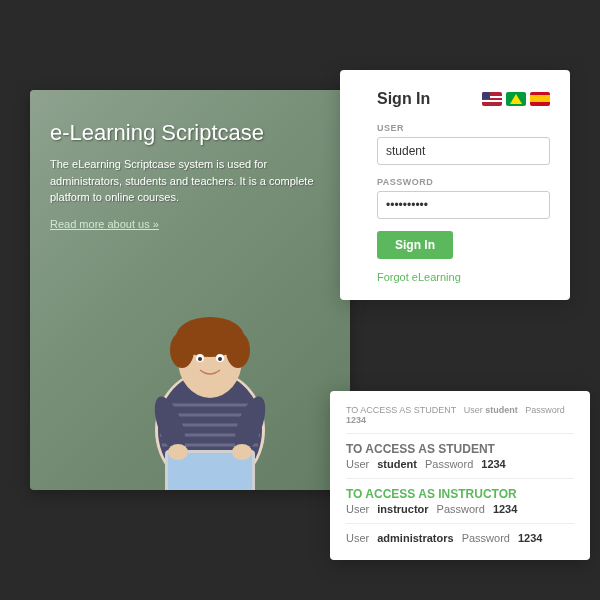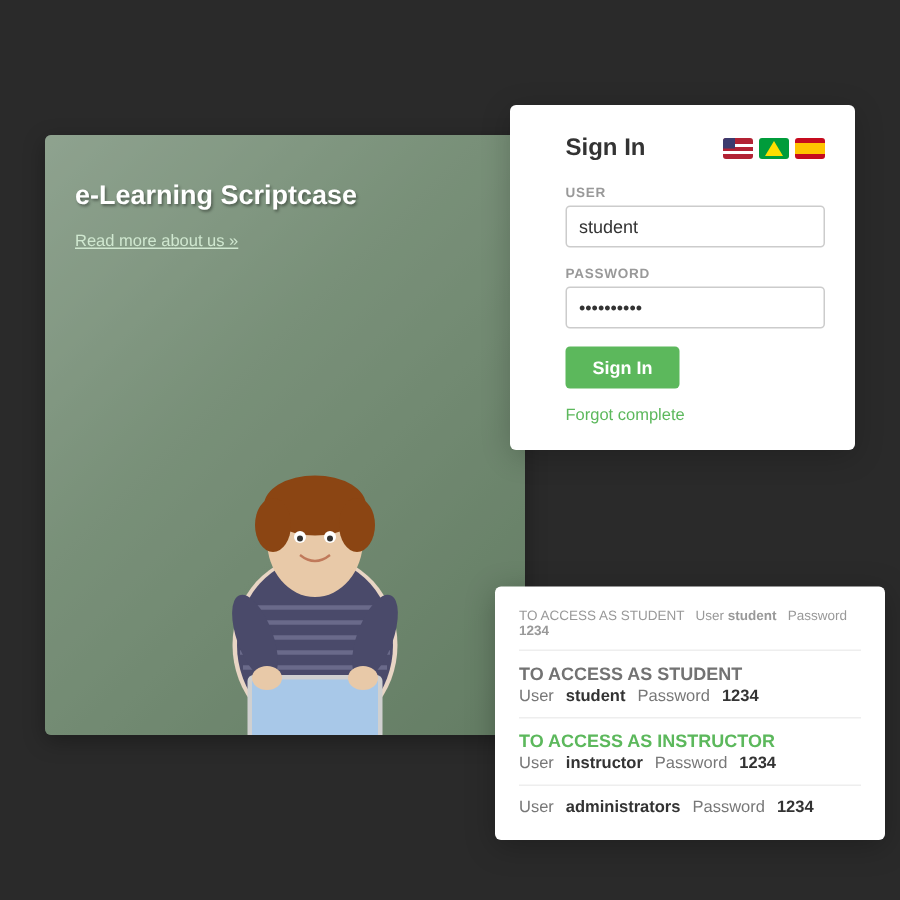--- a/index.html
+++ b/index.html
@@ -41,22 +41,22 @@
     }
 
     .left-panel-content {
       position: relative;
       z-index: 2;
       padding: 30px 20px 20px 20px;
       color: white;
     }
 
     .left-panel-title {
-      font-size: 18px;
-      font-weight: bold;
+      font-size: 22px;
+      font-weight: normal;
       margin-bottom: 10px;
       text-shadow: 1px 1px 2px rgba(0,0,0,0.4);
     }
 
     .left-panel-desc {
       font-size: 11px;
       line-height: 1.5;
       margin-bottom: 8px;
       text-shadow: 1px 1px 1px rgba(0,0,0,0.3);
     }
@@ -259,20 +259,21 @@
   </style>
 </head>
 <body>
 
 <div class="main-container">
 
   <div class="left-panel">
     <div class="left-panel-overlay"></div>
     <div class="left-panel-content">
       <div class="left-panel-title">e-Learning Scriptcase</div>
+      <p class="left-panel-desc">The eLearning Scriptcase system is used for administrators, students and teachers. It is a complete platform to online courses.</p>
       <span class="read-more">Read more about us »</span>
     </div>
 
     <svg class="person-figure" viewBox="0 0 200 260" xmlns="http://www.w3.org/2000/svg">
 
       <ellipse cx="100" cy="200" rx="55" ry="60" fill="#e8d5c4"></ellipse>
 
       <ellipse cx="100" cy="200" rx="52" ry="58" fill="#4a4a6a"></ellipse>
       <line x1="55" y1="175" x2="145" y2="175" stroke="#6a6a8a" stroke-width="3"></line>
       <line x1="52" y1="185" x2="148" y2="185" stroke="#6a6a8a" stroke-width="3"></line>
@@ -314,21 +315,21 @@
       </div>
     </div>
 
     <div class="form-label">USER</div>
     <input class="form-input" type="text" value="student" style="">
 
     <div class="form-label">PASSWORD</div>
     <input class="form-input" type="password" value="••••••••••" style="">
 
     <button class="btn-signin">Sign In</button>
-    <a class="forgot-password">Forgot complete</a>
+    <a class="forgot-password">Forgot eLearning</a>
   </div>
 
   <div class="credentials-panel">
 
     <div class="cred-mini">
       TO ACCESS AS STUDENT &nbsp; User <span>student</span> &nbsp; Password <span>1234</span>
     </div>
     <hr class="cred-divider">
 
     <div class="cred-section">

